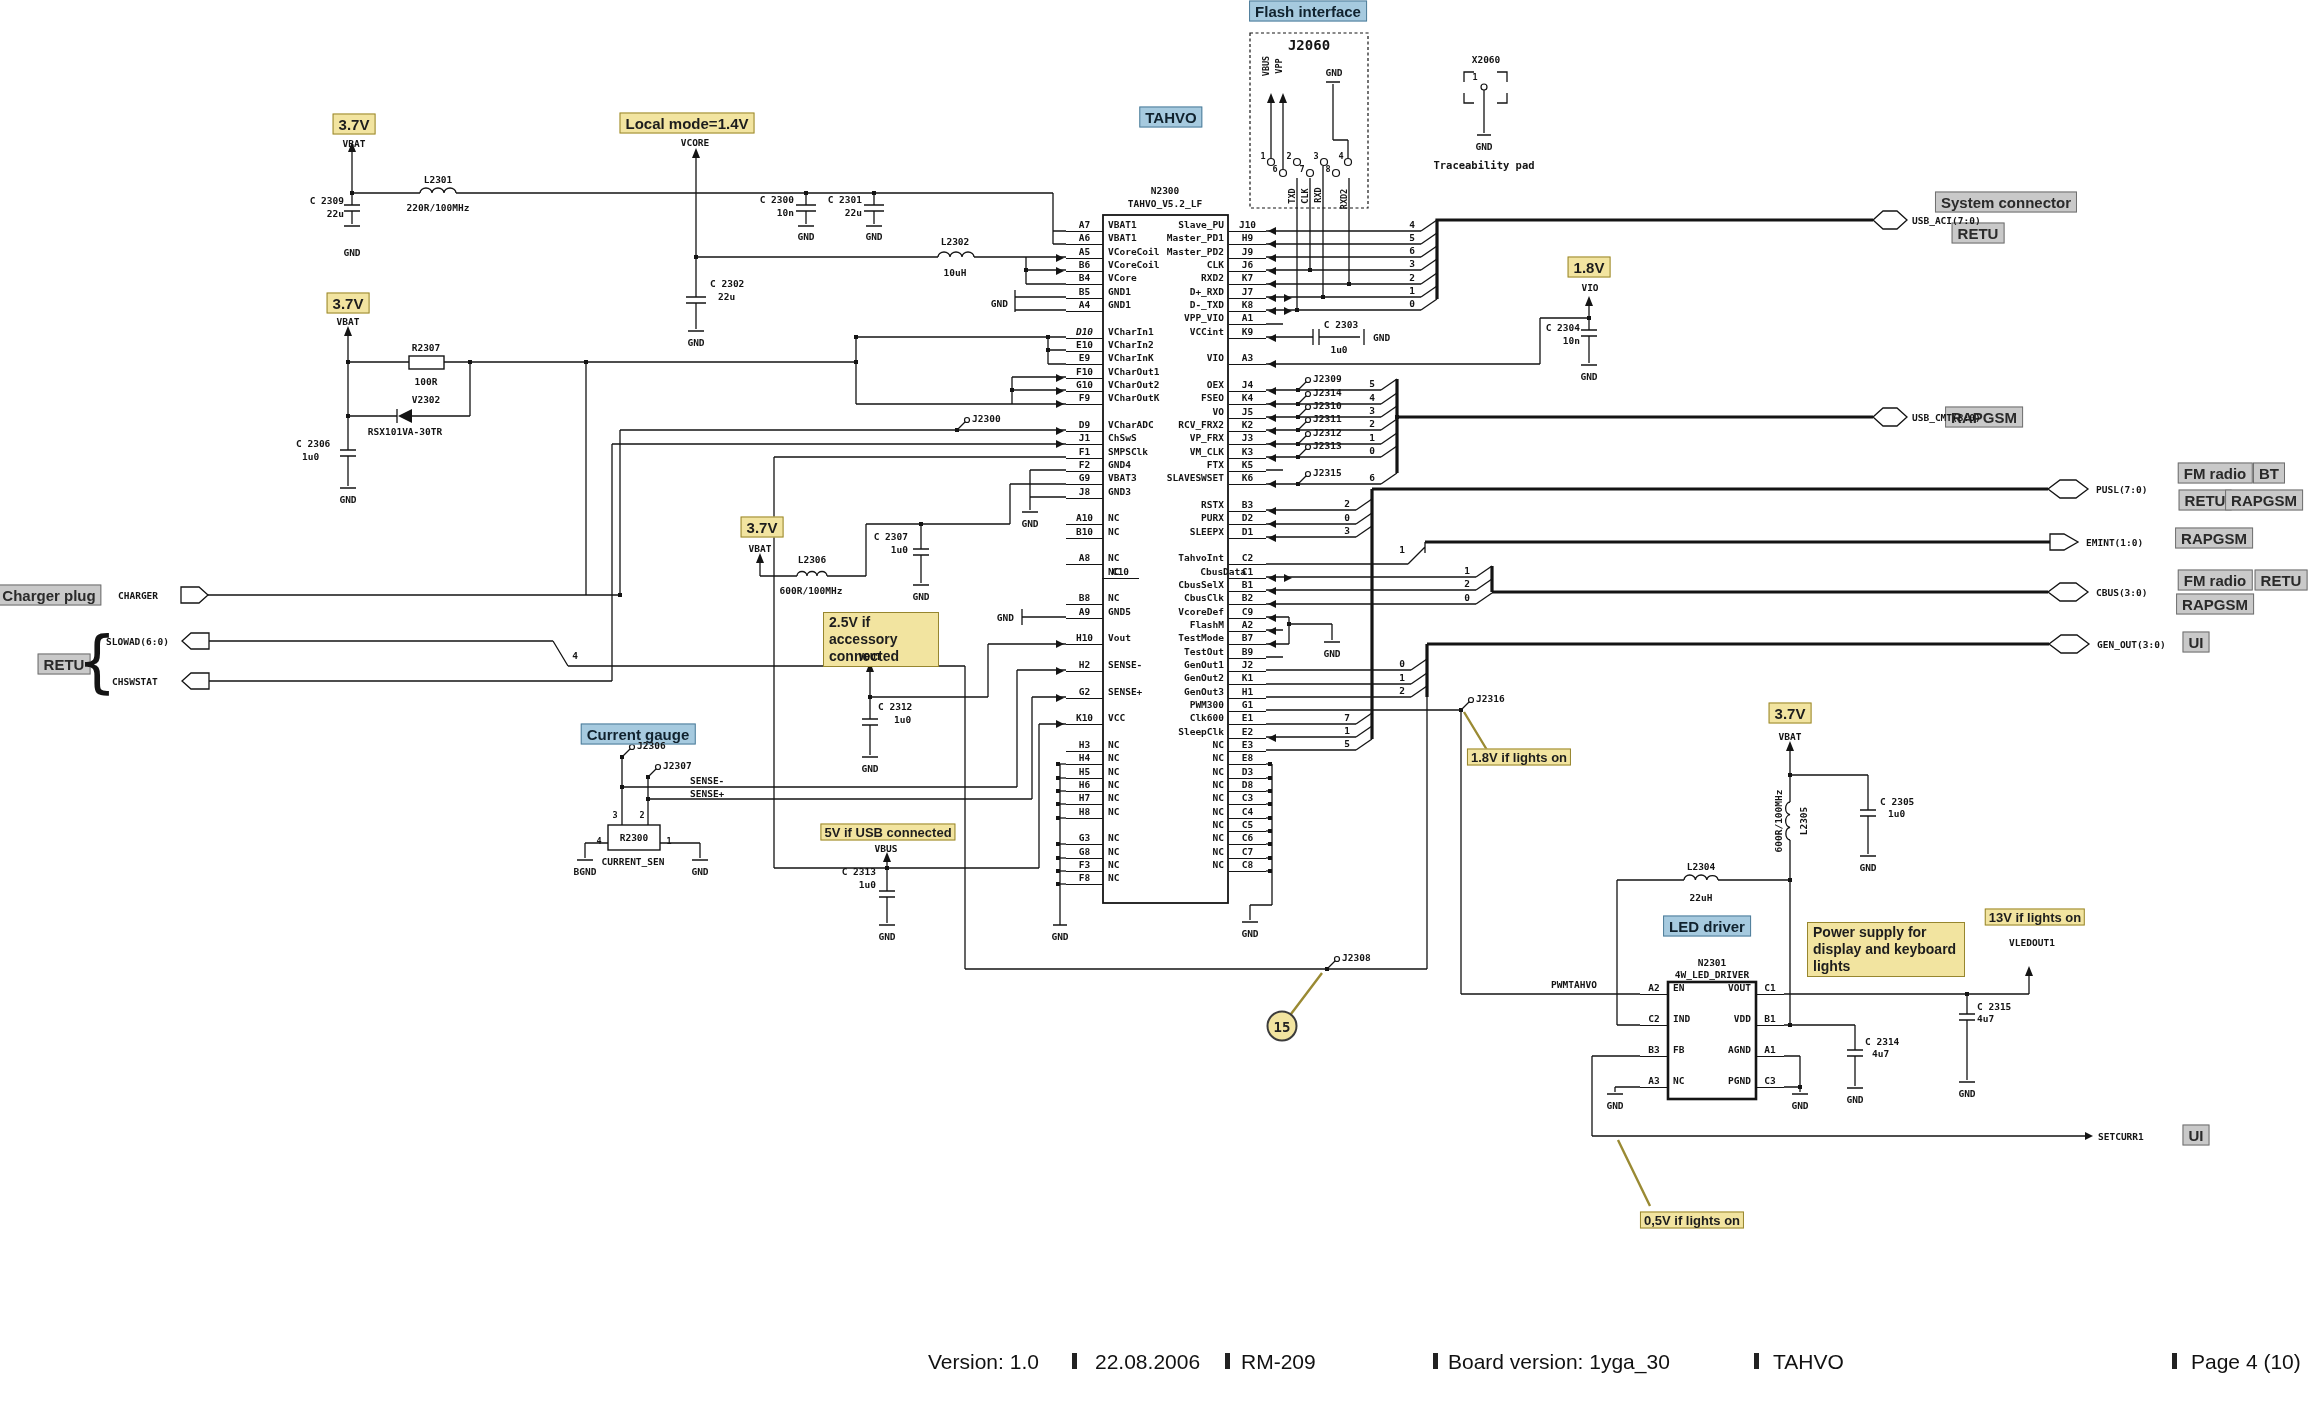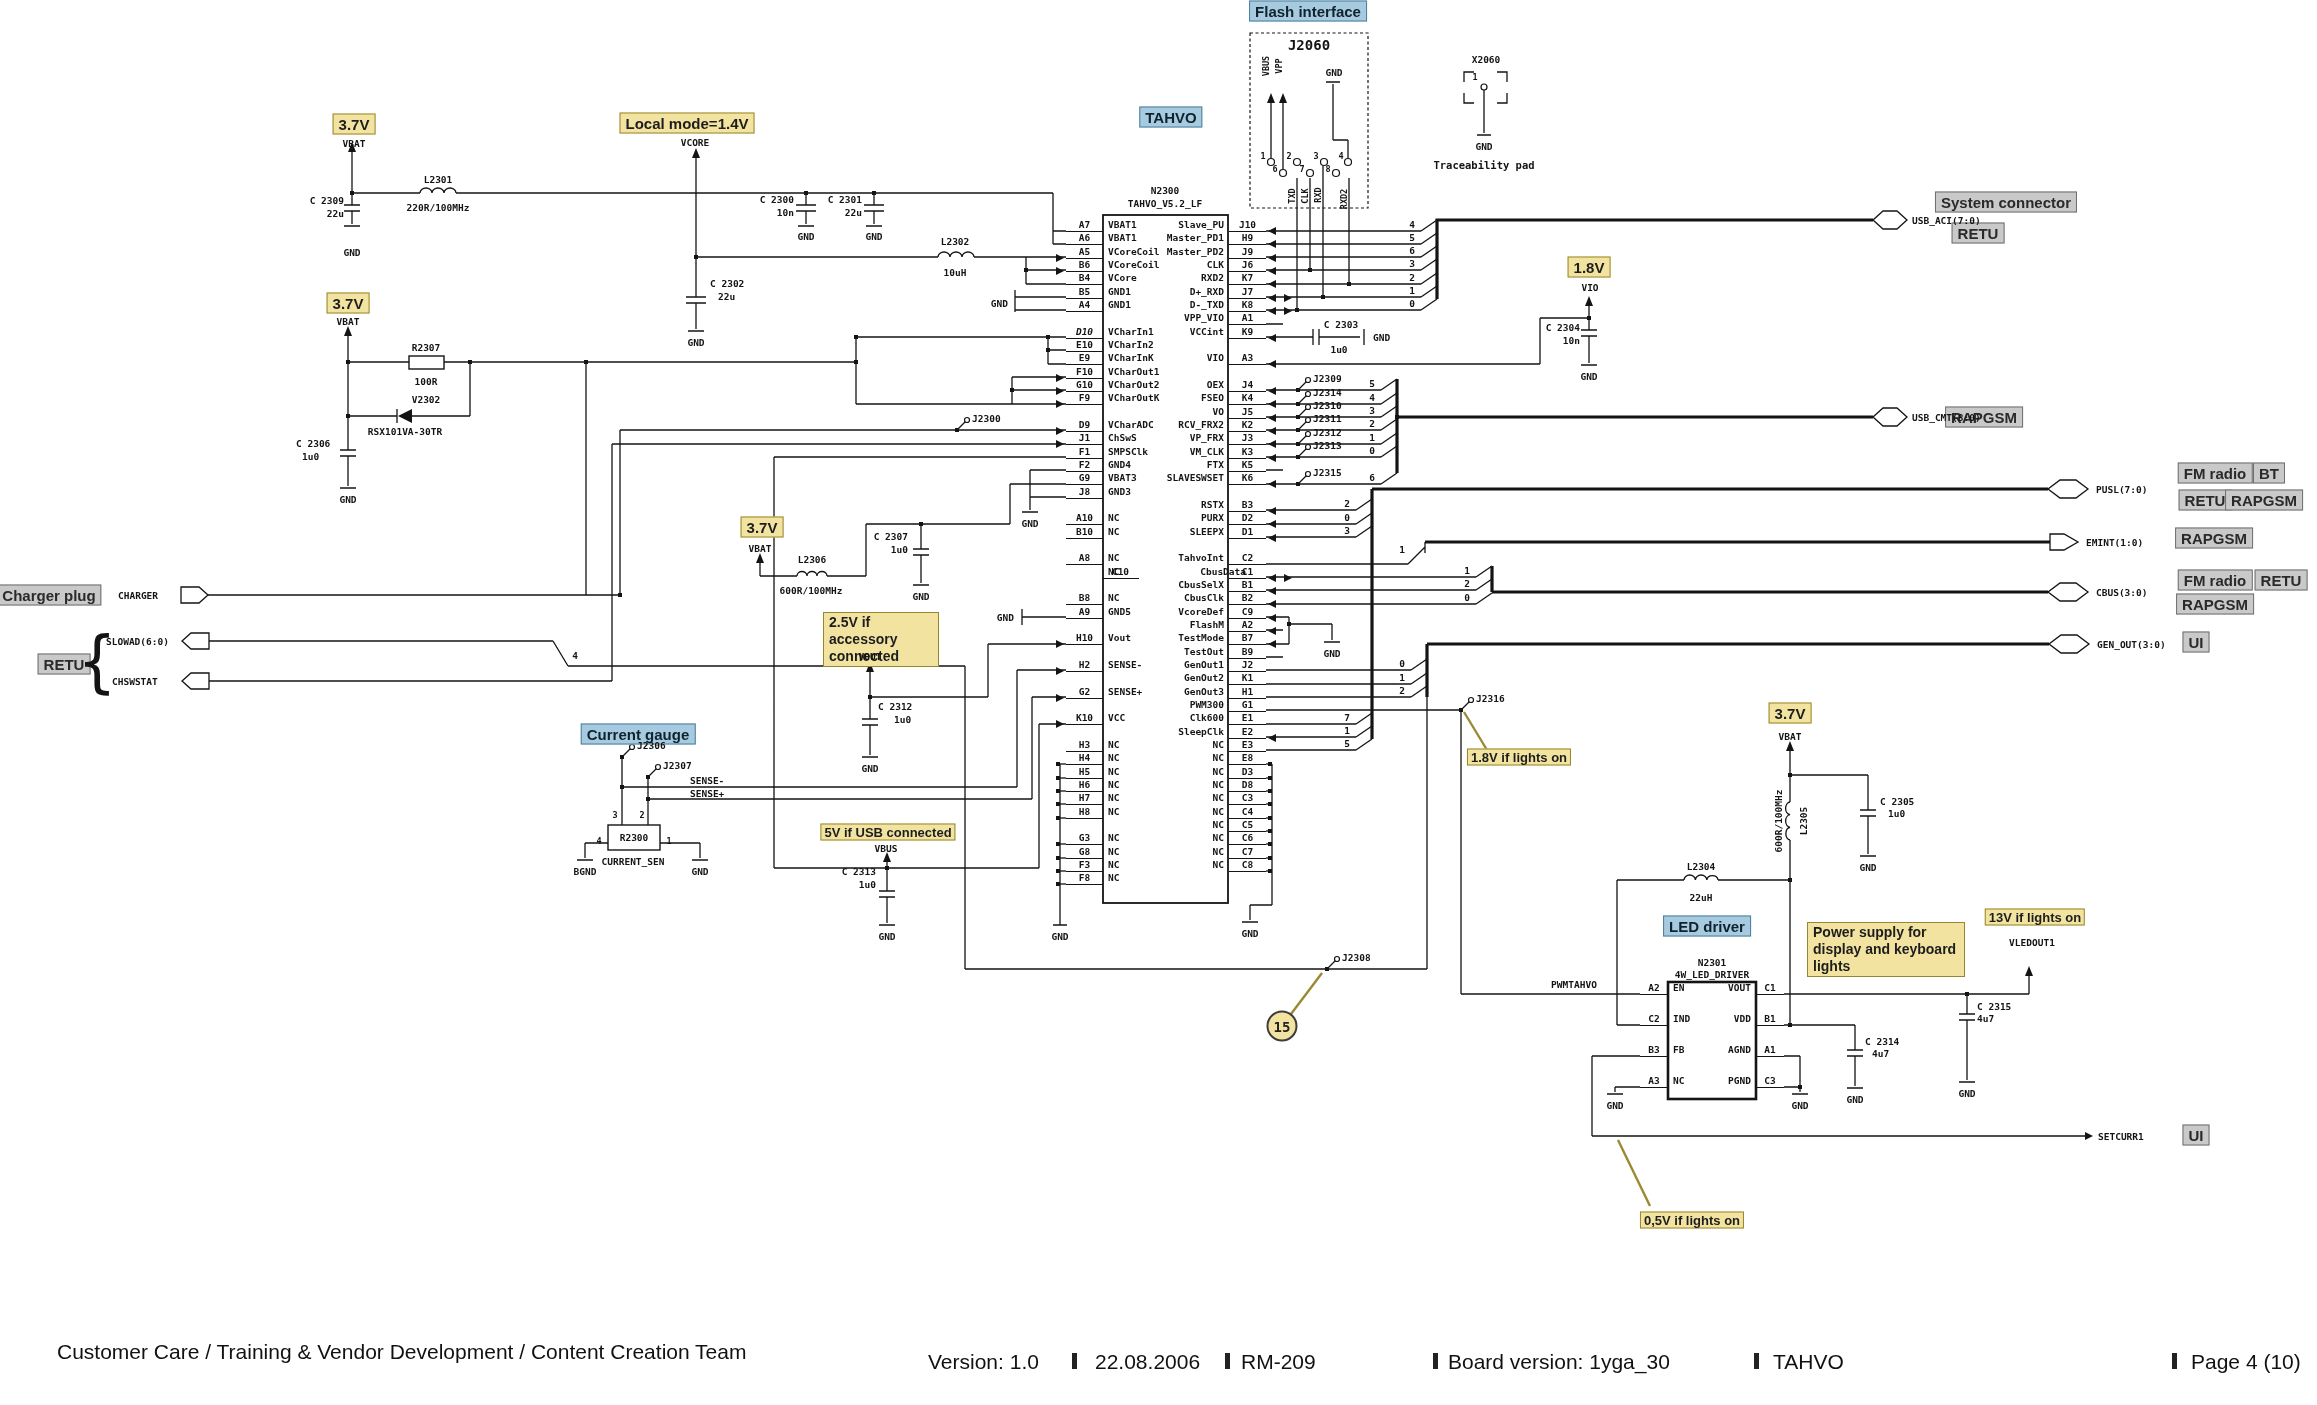--- a/index.html
+++ b/index.html
@@ -363,21 +363,20 @@
 <div class="t c" style="left:1165px;top:190px">N2300</div>
 <div class="t c" style="left:1165px;top:203px">TAHVO_V5.2_LF</div>
 <div class="t c" style="left:1712px;top:962px">N2301</div>
 <div class="t c" style="left:1712px;top:974px">4W_LED_DRIVER</div>
 <div class="t c s13" style="left:1309px;top:45px">J2060</div>
 
 <div class="brace" style="left:97px;top:661px">{</div>
 
 <div class="badge" style="left:1282px;top:1026px">15</div>
 
-<div class="f" style="left:57px;top:1352px">Customer Care / Training &amp; Vendor Development / Content Creation Team</div>
 <div class="f" style="left:928px;top:1362px">Version: 1.0</div>
 <div class="fsep" style="left:1072px;top:1353px"></div>
 <div class="f" style="left:1095px;top:1362px">22.08.2006</div>
 <div class="fsep" style="left:1225px;top:1353px"></div>
 <div class="f" style="left:1241px;top:1362px">RM-209</div>
 <div class="fsep" style="left:1433px;top:1353px"></div>
 <div class="f" style="left:1448px;top:1362px">Board version: 1yga_30</div>
 <div class="fsep" style="left:1754px;top:1353px"></div>
 <div class="f" style="left:1773px;top:1362px">TAHVO</div>
 <div class="fsep" style="left:2172px;top:1353px"></div>

